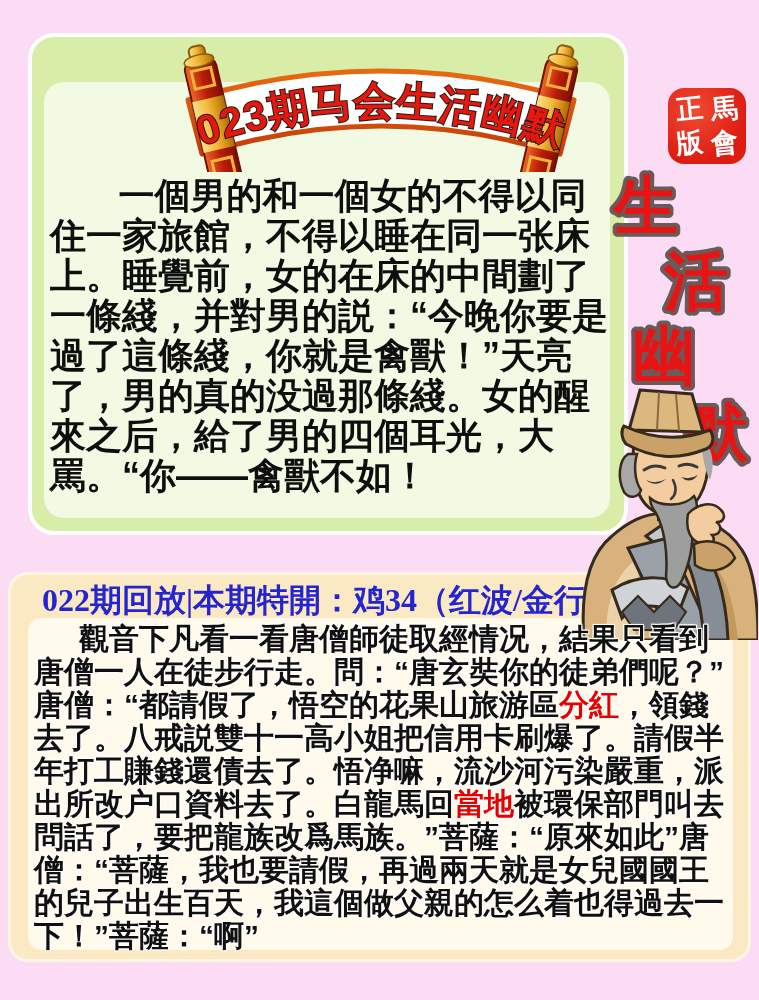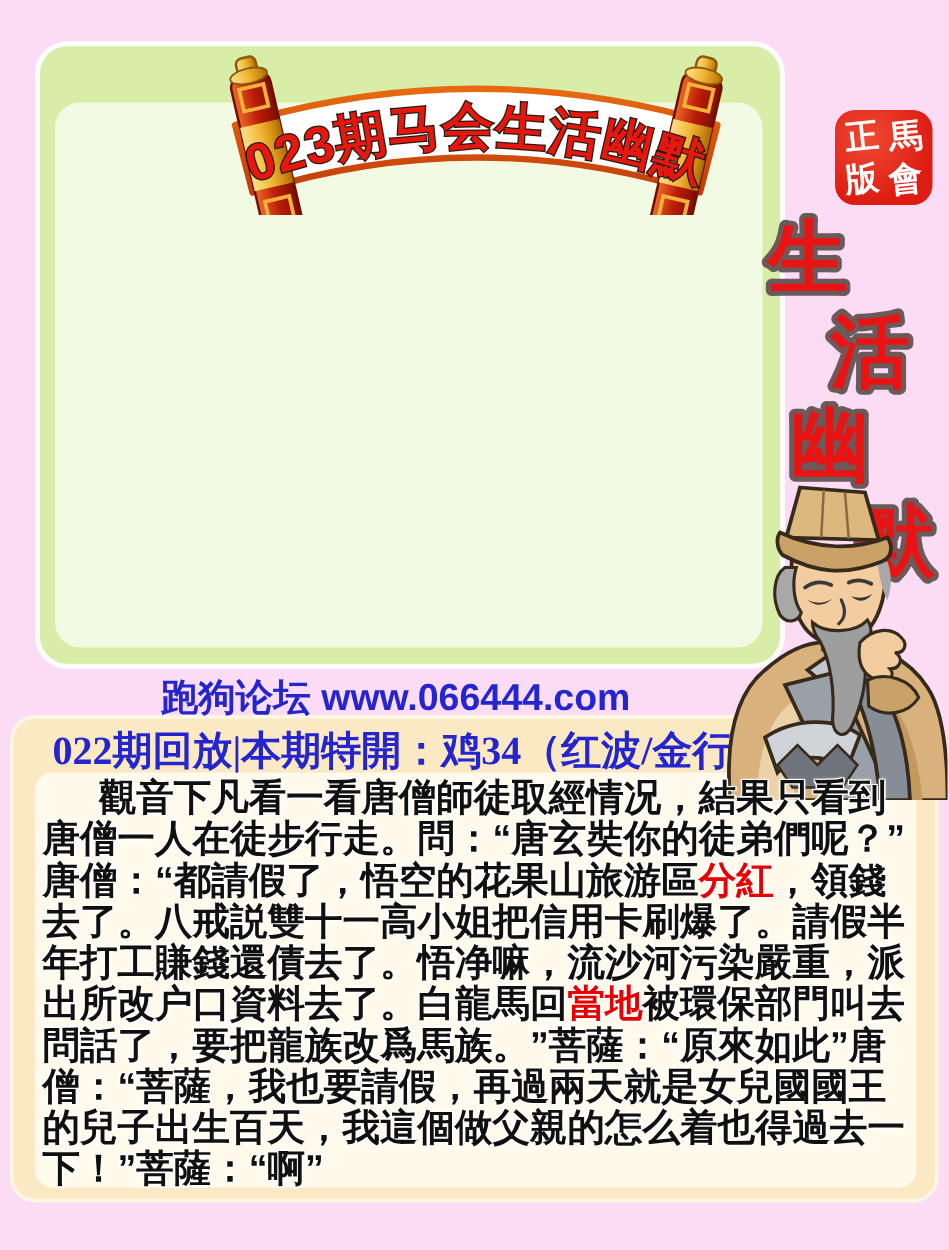--- a/index.html
+++ b/index.html
@@ -145,22 +145,22 @@
     <span>會</span>
   </div>
 
   <svg class="abs side-title" viewBox="0 0 159 330">
     <text x="14" y="72">生</text>
     <text x="64" y="147">活</text>
     <text x="32" y="222">幽</text>
     <text x="84" y="298">默</text>
   </svg>
 
-
-  <div class="abs forum-line">跑狗论坛 www.066444.com</div>
+  <div class="abs joke-text">一個男的和一個女的不得以同住一家旅館，不得以睡在同一张床上。睡覺前，女的在床的中間劃了一條綫，并對男的説：“今晚你要是過了這條綫，你就是禽獸！”天亮了，男的真的没過那條綫。女的醒來之后，給了男的四個耳光，大罵。“你——禽獸不如！</div>
+
 
   <div class="abs replay-box"></div>
   <div class="abs replay-header">022期回放|本期特開：鸡34（红波/金行）</div>
   <div class="abs story-panel"></div>
 
   <svg class="abs old-man" viewBox="0 0 182 254">
 
     <g>
       <path d="M8,254 C4,202 14,168 36,150 C54,134 72,126 90,128 C124,126 152,142 166,164 C178,182 182,216 182,254 Z" fill="#d9b17c" stroke="#352a1c" stroke-width="3"></path>
       <path d="M30,254 C30,206 44,182 66,170 C59,202 57,226 60,254 Z" fill="#ecd2a8"></path>

